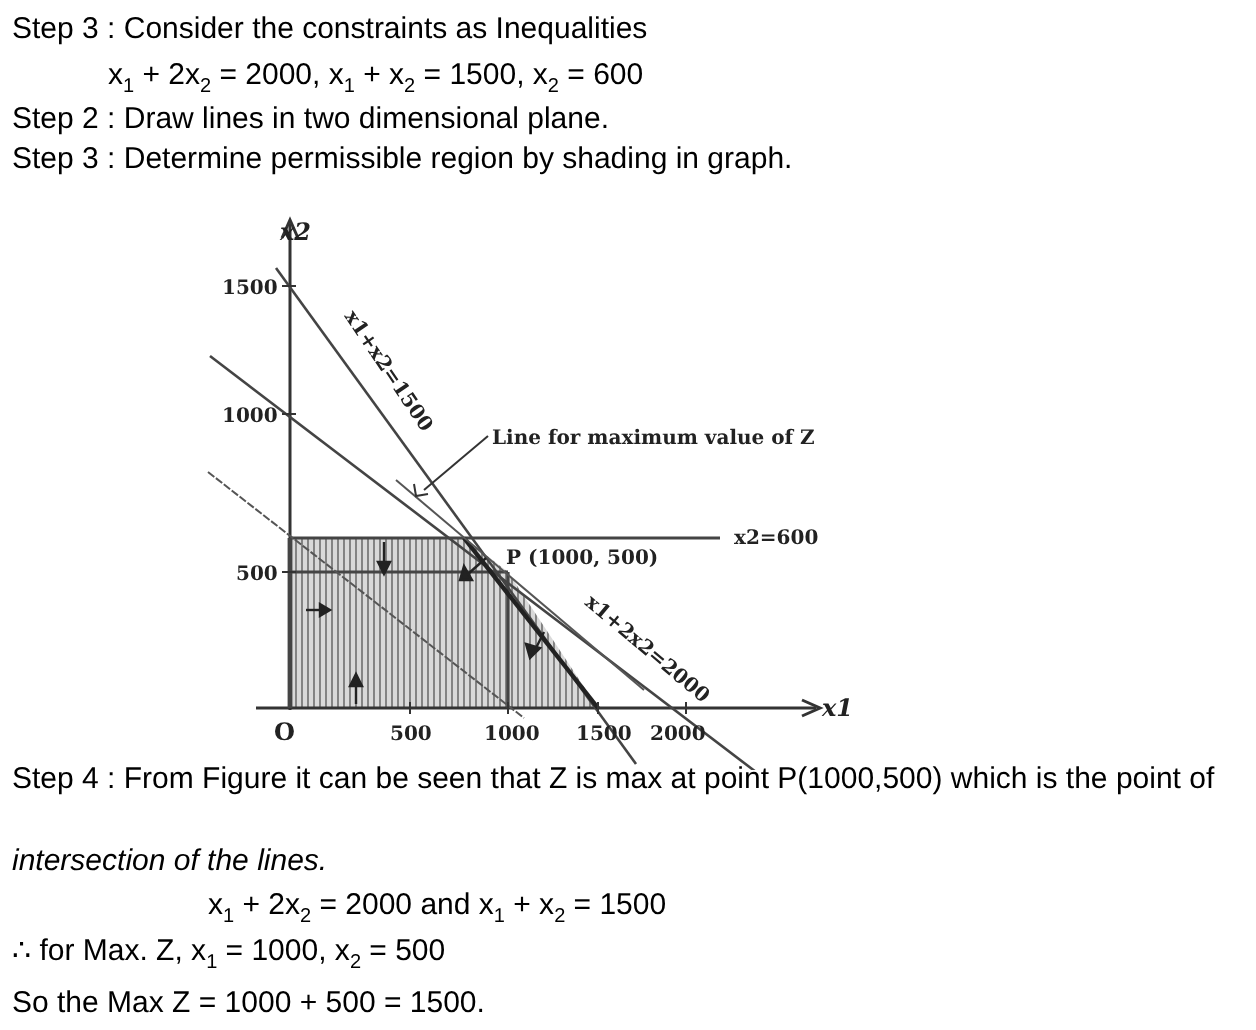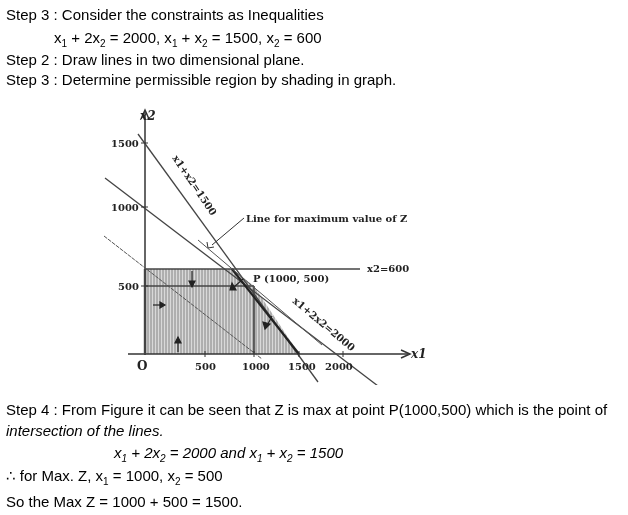--- a/index.html
+++ b/index.html
@@ -1,20 +1,20 @@
 <!DOCTYPE html>
 <html><head>
 <meta charset="utf-8">
 <style>
   html, body { margin: 0; padding: 0; background: #ffffff; }
   body { width: 628px; height: 515px; position: relative; overflow: hidden;
          font-family: "Liberation Sans", sans-serif; font-size: 15px; color: #000; }
   .line { position: absolute; left: 6px; white-space: nowrap; line-height: 20px; }
   .indent1 { left: 54px; text-align: center; }
-  .indent2 { left: 114px; font-style: italic; }
+  .indent2 { left: 104px; }
   sub { font-size: 10px; vertical-align: -4px; line-height: 0; }
   .fig { position: absolute; left: 100px; top: 100px; width: 330px; height: 285px; }
   .fig text { font-family: "DejaVu Serif", serif; font-weight: bold; fill: #222; }
 </style>
 </head>
 <body>
 
 <div class="line" style="top:5px;">Step 3 : Consider the constraints as Inequalities</div>
 <div class="line indent1" style="top:28px;">
   <span>x</span><sub>1</sub><span> + 2x</span><sub>2</sub><span> = 2000, x</span><sub>1</sub><span> + x</span><sub>2</sub><span> = 1500, x</span><sub>2</sub><span> = 600</span>
@@ -86,21 +86,21 @@
   <text x="242" y="370" font-size="10">1000</text>
   <text x="288" y="370" font-size="10">1500</text>
   <text x="325" y="370" font-size="10">2000</text>
   <text transform="translate(172,158) rotate(56)" font-size="10">x1+x2=1500</text>
   <text transform="translate(292,302) rotate(40)" font-size="10">x1+2x2=2000</text>
   <text x="367" y="272" font-size="10">x2=600</text>
   <text x="246" y="222" font-size="10">Line for maximum value of Z</text>
   <text x="253" y="282" font-size="10">P (1000, 500)</text>
 </svg>
 
-<div class="line" style="top:400px;text-align:right;">Step 4 : From Figure it can be seen that Z is max at point P(1000,500) which is the point of</div>
+<div class="line" style="top:380px;text-align:right;">Step 4 : From Figure it can be seen that Z is max at point P(1000,500) which is the point of</div>
 <div class="line" style="top:421px;font-style:italic;">intersection of the lines.</div>
 <div class="line indent2" style="top:443px;">
   <span>x</span><sub>1</sub><span> + 2x</span><sub>2</sub><span> = 2000 and x</span><sub>1</sub><span> + x</span><sub>2</sub><span> = 1500</span>
 </div>
 <div class="line" style="top:466px;">
   <span>∴ for Max. Z, x</span><sub>1</sub><span> = 1000, x</span><sub>2</sub><span> = 500</span>
 </div>
 <div class="line" style="top:492px;">So the Max Z = 1000 + 500 = 1500.</div>
 
 </body></html>

